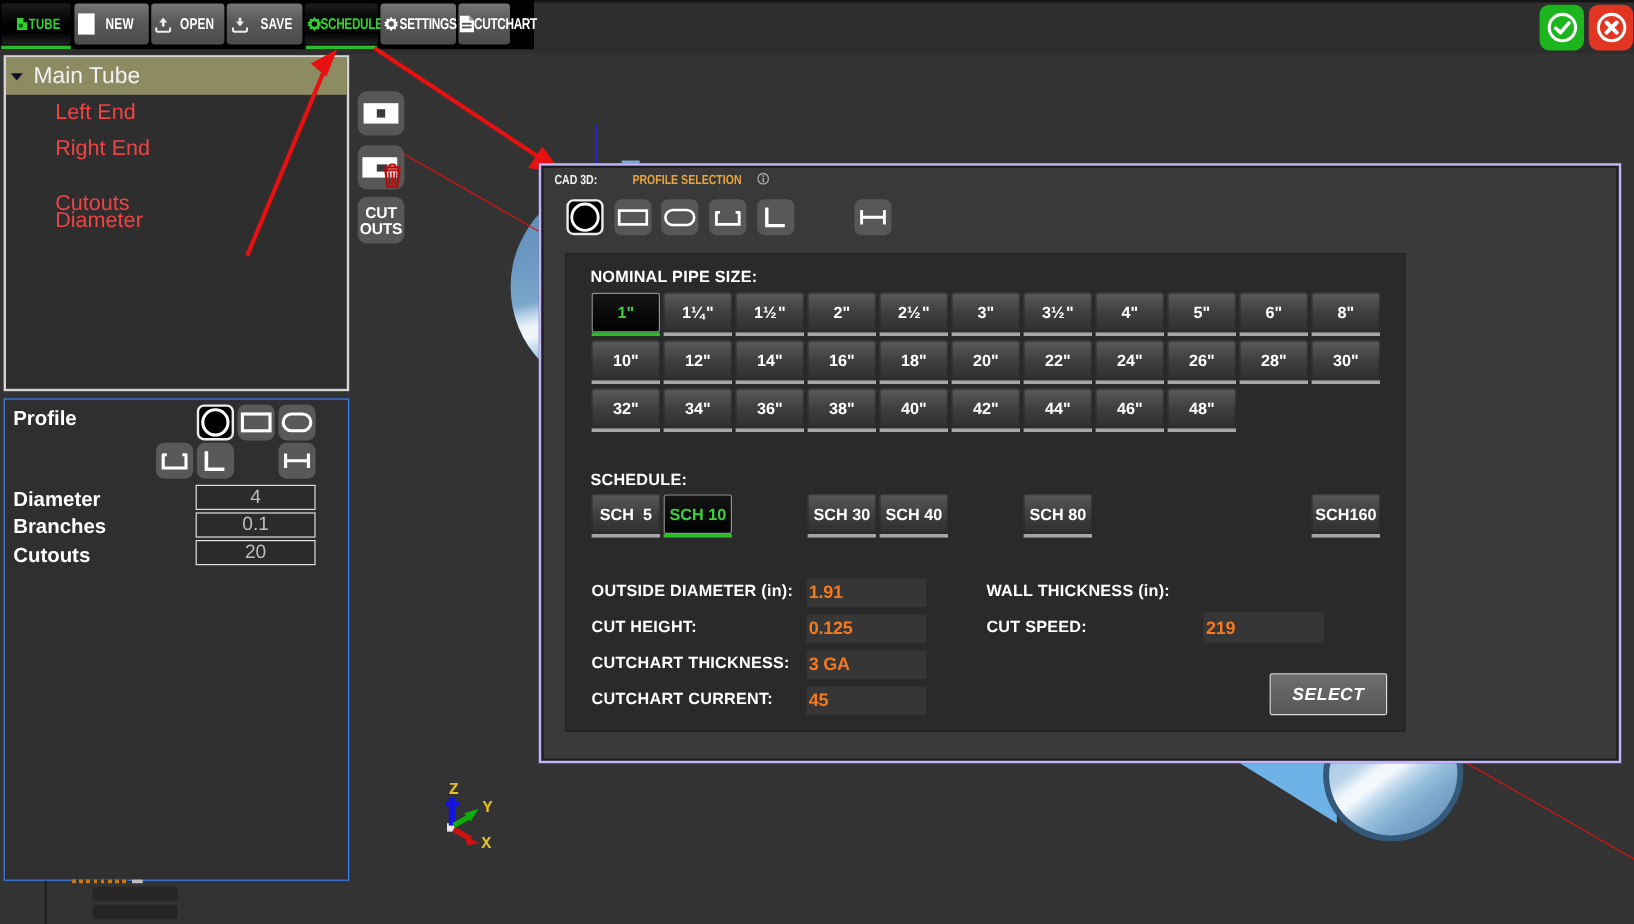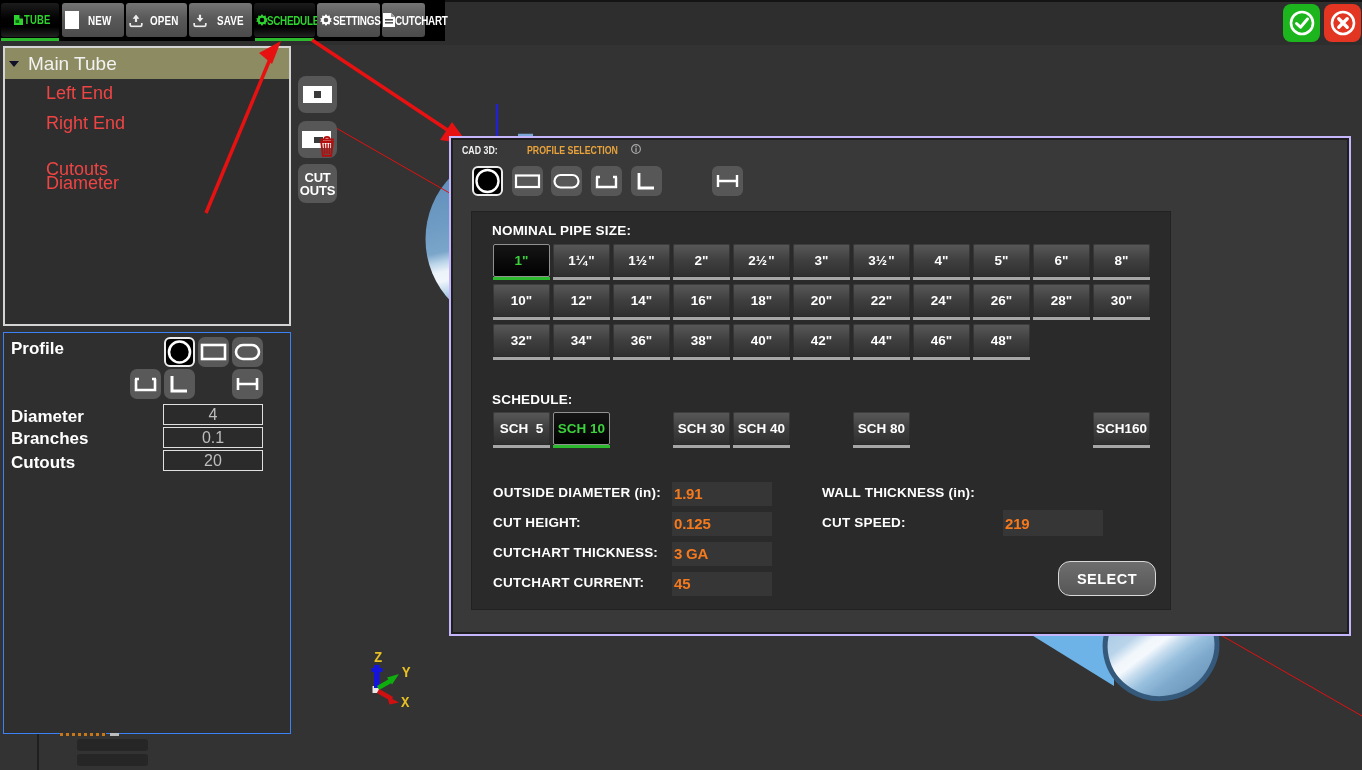--- a/index.html
+++ b/index.html
@@ -54,23 +54,23 @@
     background:linear-gradient(#595959,#3f3f3f 50%,#2e2e2e); border-radius:2px;
     box-shadow:inset 0 0 0 1px #26262688; display:flex; align-items:center; justify-content:center; }
   .szbtn::after { content:""; position:absolute; left:0; right:0; bottom:-3px; height:3px; background:#a6a6a6; }
   .szbtn.on { background:linear-gradient(#161616,#000); color:#3cd13c; outline:1px solid #909090; outline-offset:-1px; }
   .szbtn.on::after { background:#2db92d; }
   .schbtn { height:33px; }
   .flabel { position:absolute; color:#fff; font-weight:bold; font-size:13.5px; letter-spacing:0.2px; }
   .ffield { position:absolute; width:100px; height:24px; background:#363636; color:#f5791d;
     font-weight:bold; font-size:15px; line-height:23px; padding-left:2px; letter-spacing:-0.2px; }
   #selbtn { position:absolute; left:586px; top:349px; width:98px; height:35px;
-    background:linear-gradient(#6e6e6e,#565656); border:1.5px solid #d8d8d8; border-radius:12px;
+    background:linear-gradient(#6e6e6e,#565656); border:1.5px solid #d8d8d8; border-radius:2px;
     color:#fff; font-weight:bold; font-size:14.5px; letter-spacing:0.5px;
-    display:flex; align-items:center; justify-content:center; }
+    display:flex; align-items:center; justify-content:center;font-style:italic; }
   svg.lay { position:absolute; left:0; top:0; }
   .profsel svg, .pbtn svg, .okbtn svg { display:block; }
 </style>
 </head>
 <body>
 
 <svg class="lay" width="1362" height="770" viewBox="0 0 1362 770" style="z-index:1">
   <defs>
     <linearGradient id="cap1" x1="0.32" y1="0" x2="0.54" y2="1">
       <stop offset="0" stop-color="#5b8ab6"></stop>

